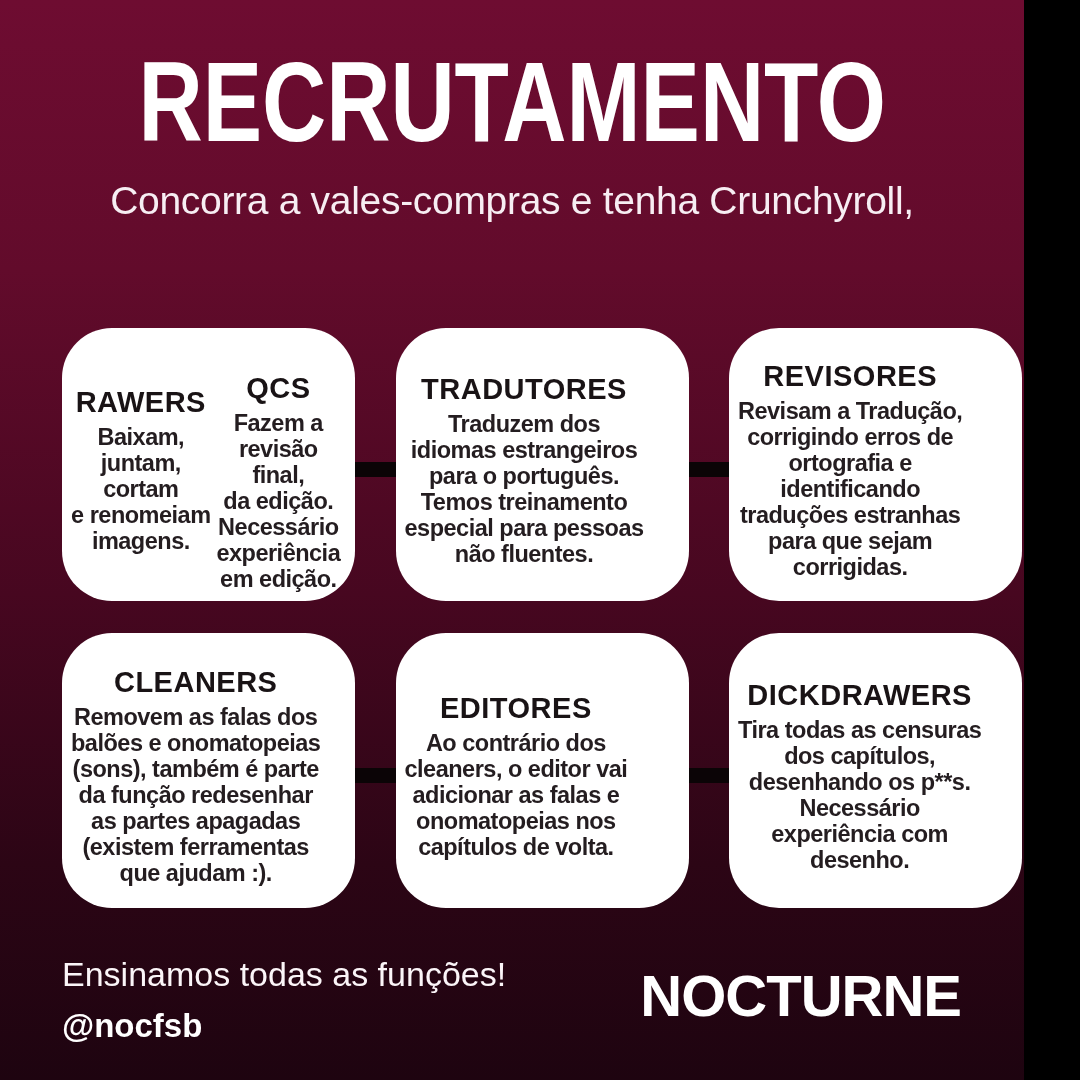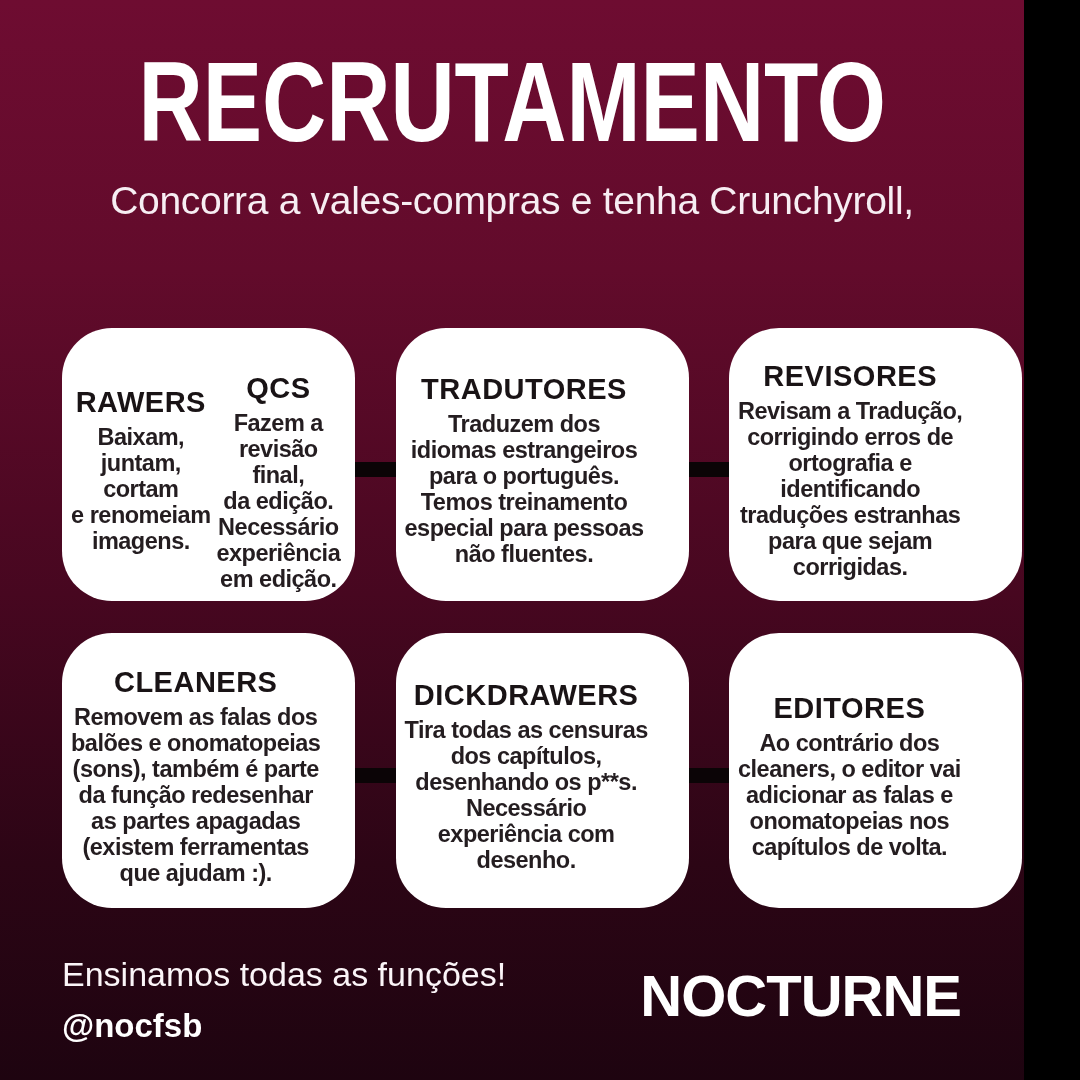--- a/index.html
+++ b/index.html
@@ -143,37 +143,37 @@
 balões e onomatopeias
 (sons), também é parte
 da função redesenhar
 as partes apagadas
 (existem ferramentas
 que ajudam :).</div>
       </div>
     </div>
     <div class="card">
       <div class="card-section">
+        <div class="card-heading">EDITORES</div>
+        <div class="card-body">Ao contrário dos
+cleaners, o editor vai
+adicionar as falas e
+onomatopeias nos
+capítulos de volta.</div>
+      </div>
+    </div>
+    <div class="card">
+      <div class="card-section">
         <div class="card-heading">DICKDRAWERS</div>
         <div class="card-body">Tira todas as censuras
 dos capítulos,
 desenhando os p**s.
 Necessário
 experiência com
 desenho.</div>
-      </div>
-    </div>
-    <div class="card">
-      <div class="card-section">
-        <div class="card-heading">EDITORES</div>
-        <div class="card-body">Ao contrário dos
-cleaners, o editor vai
-adicionar as falas e
-onomatopeias nos
-capítulos de volta.</div>
       </div>
     </div>
   </div>
 
   <div class="teach">Ensinamos todas as funções!</div>
   <div class="handle">@nocfsb</div>
   <div class="brand">NOCTURNE</div>
 
 </div>
 

